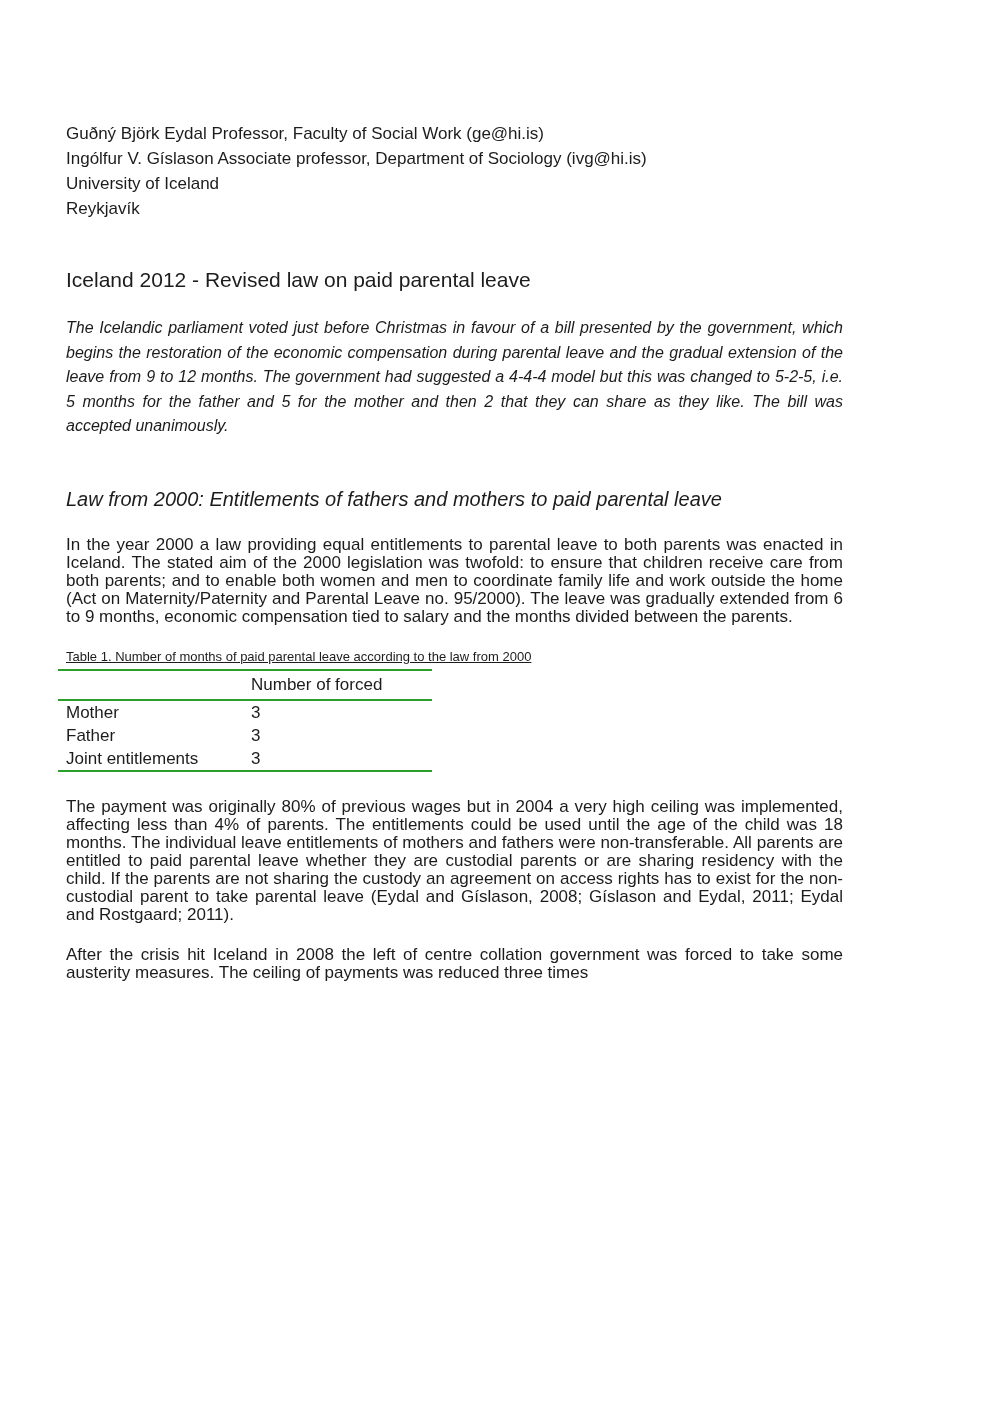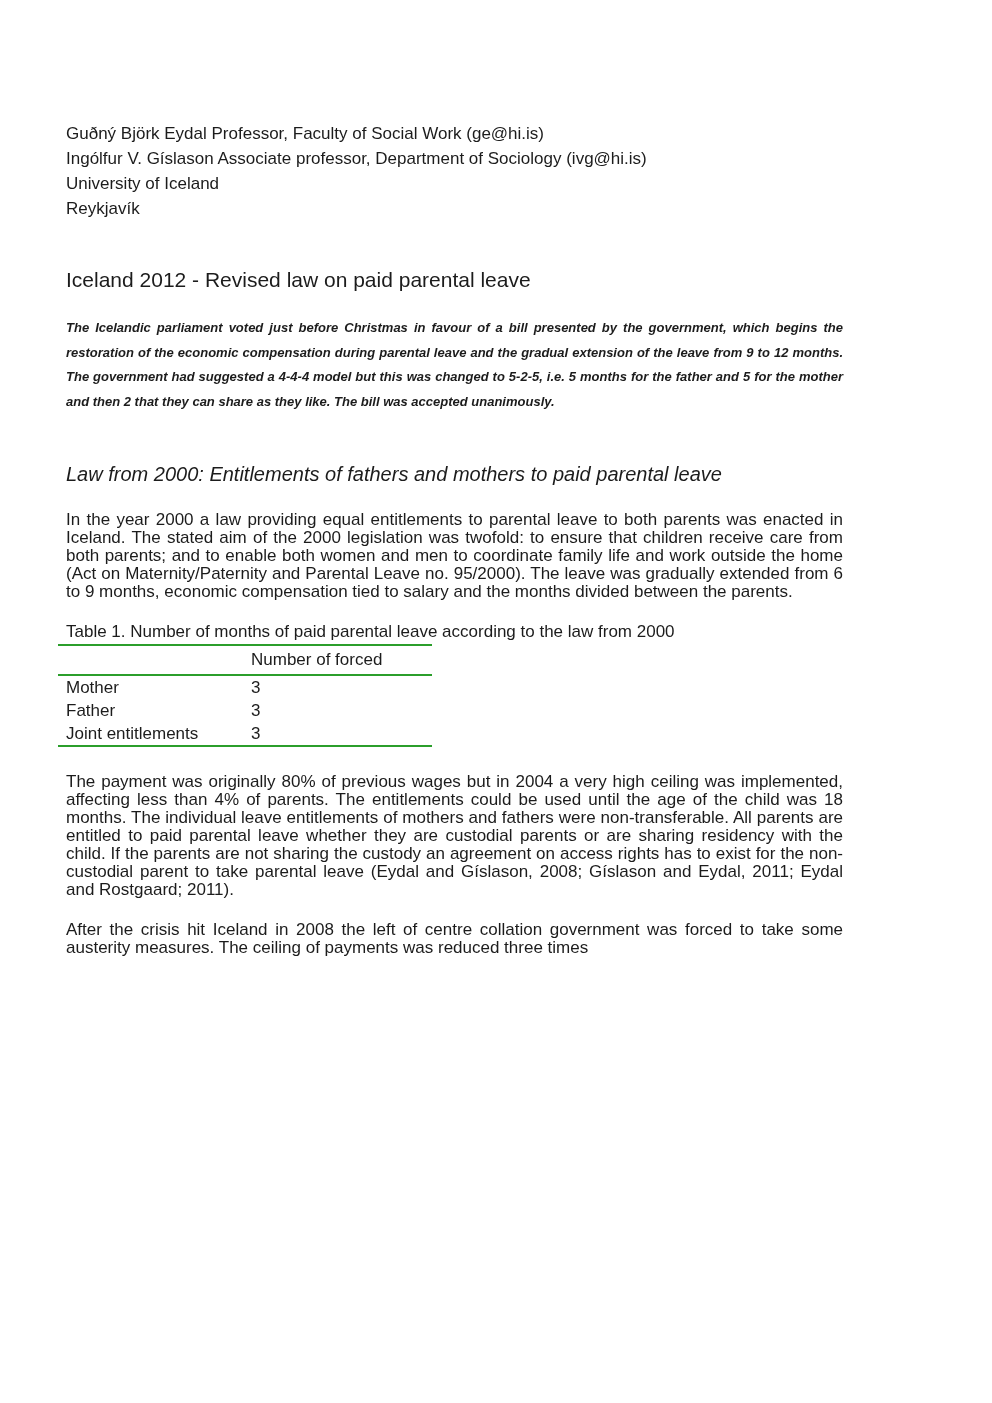--- a/index.html
+++ b/index.html
@@ -22,41 +22,41 @@
   }
   .doc-title {
     margin: 44px 0 0 0;
     font-size: 21px;
     font-weight: 400;
     line-height: 29px;
   }
   .lead-para {
     margin: 22px 0 15px 0;
     font-style: italic;
-    font-size: 13px;
+    font-size: 16px;
     line-height: 24.6px;
     text-align: justify;
-    font-weight: bold;
   }
   .section-heading {
     margin: 48px 0 0 0;
     font-style: italic;
     font-size: 20px;
     line-height: 25px;
   }
   .body-para {
     margin: 24px 0 0 0;
     font-size: 17px;
     line-height: 18px;
     text-align: justify;
   }
   .table-caption {
     margin: 20px 0 0 0;
-    font-size: 17px;
+    font-size: 13px;
     line-height: 22px;
+    text-decoration: underline;
   }
   table.months-table {
     border-collapse: collapse;
     width: 374px;
     margin: 1px 0 0 -8px;
     border-top: 2px solid var(--table-green);
     border-bottom: 2px solid var(--table-green);
     table-layout: fixed;
   }
   table.months-table th,

